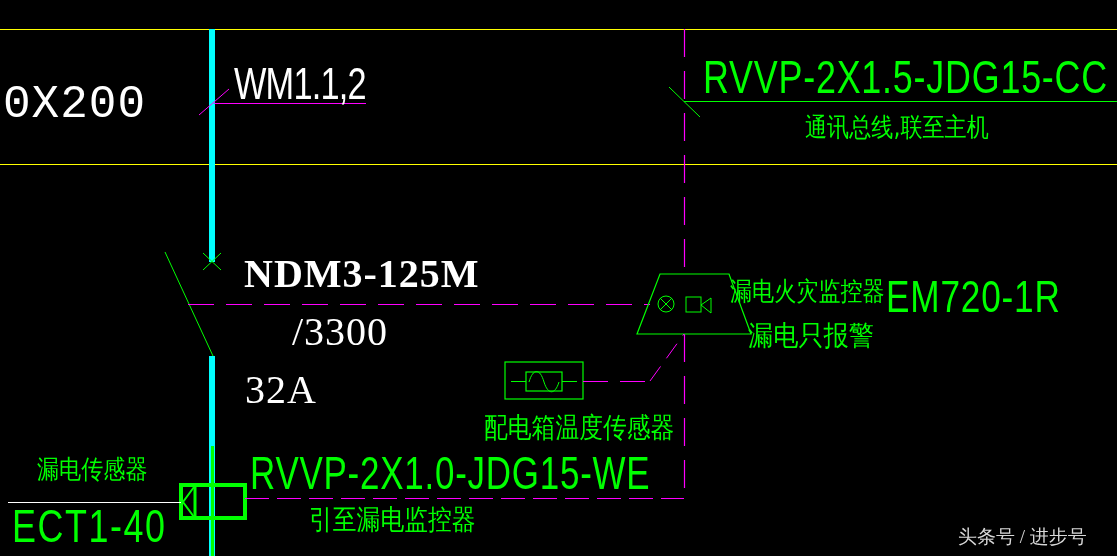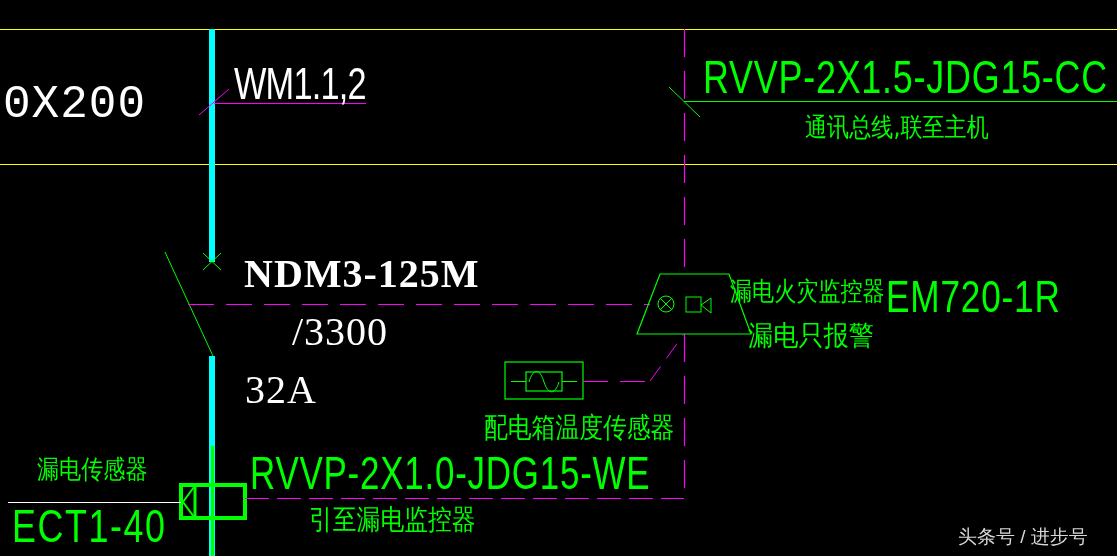--- a/index.html
+++ b/index.html
@@ -4,21 +4,21 @@
 <style>
   html, body { margin:0; padding:0; background:#000; }
   body { width:1117px; height:556px; position:relative; overflow:hidden; font-family:"DejaVu Sans", sans-serif; }
   #canvas { position:absolute; left:0; top:0; width:1117px; height:556px; }
   .txt { position:absolute; white-space:nowrap; line-height:1; }
   .serif { font-family:"Liberation Serif","DejaVu Serif", serif; }
   .cadsans { font-family:"Liberation Sans Narrow","Liberation Sans", sans-serif; font-weight:normal; }
   .cjk { font-family:"DejaVu Sans", sans-serif; }
   .white { color:#ffffff; }
   .green { color:#00ff00; }
-  .wm { color:#d8d8d8; font-family:Liberation Sans, sans-serif; font-size:19px; text-shadow:0 0 2px #000; }
+  .wm { color:#d8d8d8; font-family:Liberation Serif, serif; font-size:19px; text-shadow:0 0 2px #000; }
 </style>
 </head>
 <body>
 
 <svg id="canvas" width="1117" height="556" viewBox="0 0 1117 556">
 
   <line x1="0" y1="29.5" x2="1117" y2="29.5" stroke="#ffff00" stroke-width="1"></line>
   <line x1="0" y1="164.5" x2="1117" y2="164.5" stroke="#ffff00" stroke-width="1"></line>
 
   <rect x="209" y="29" width="6" height="233" fill="#00ffff"></rect>

